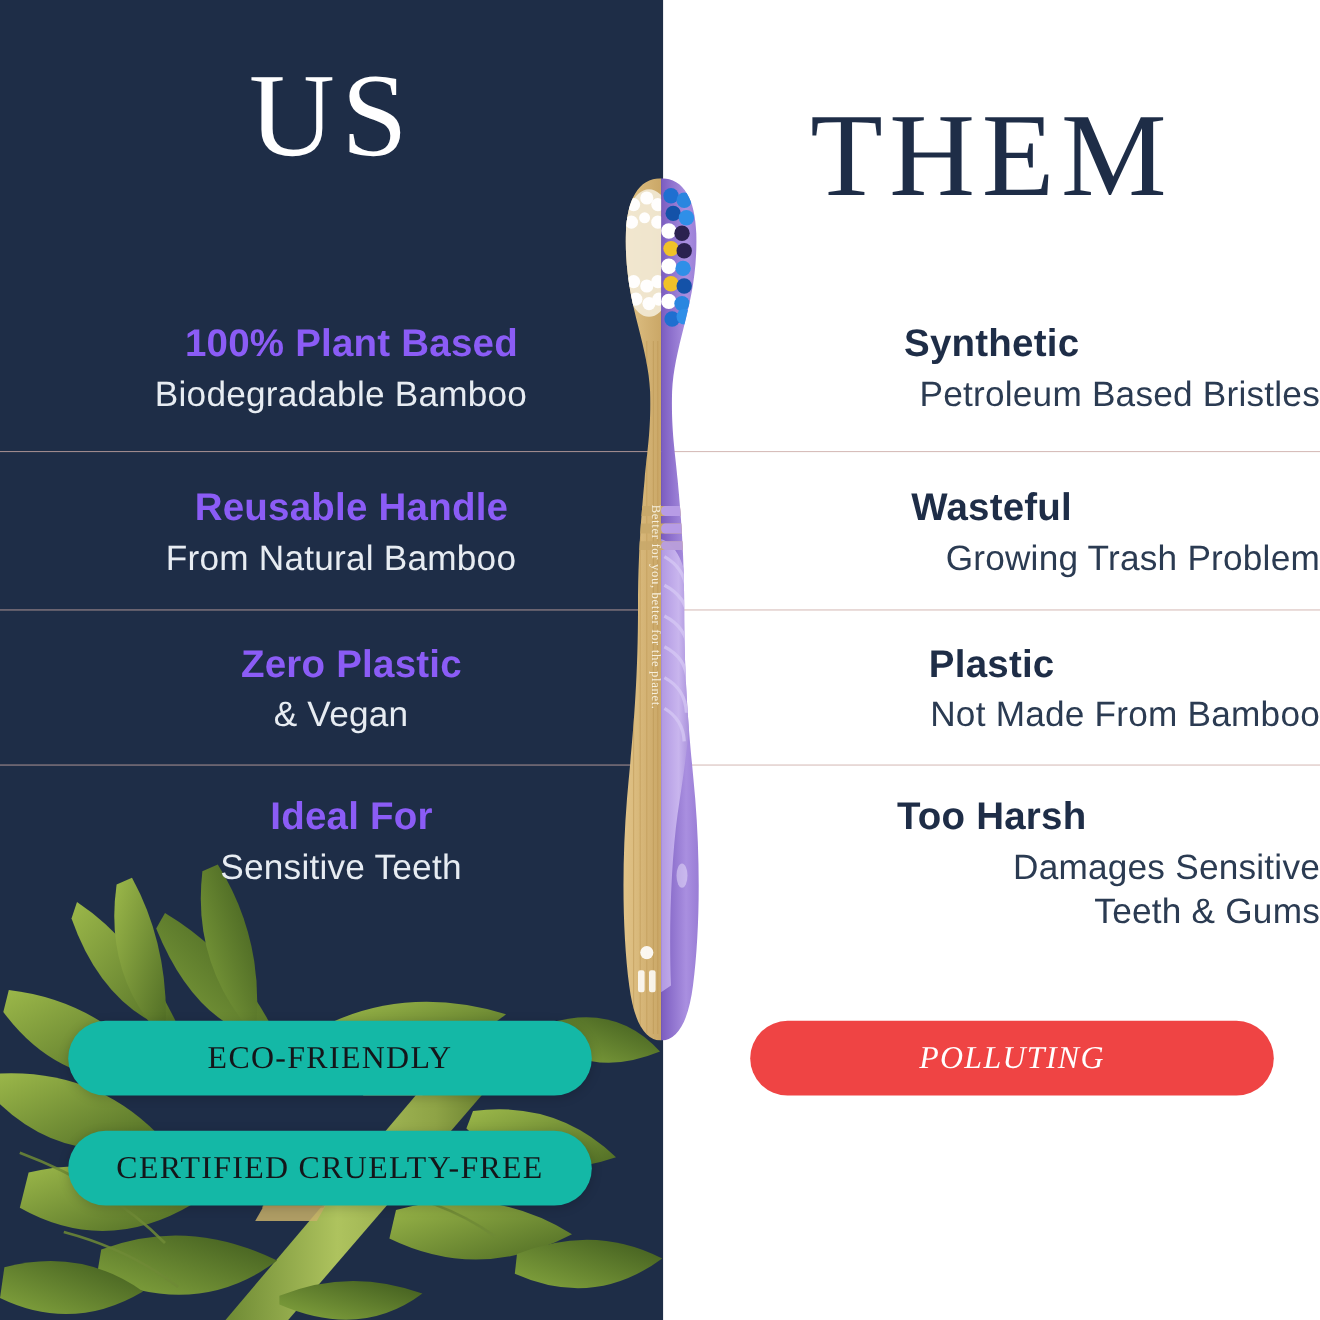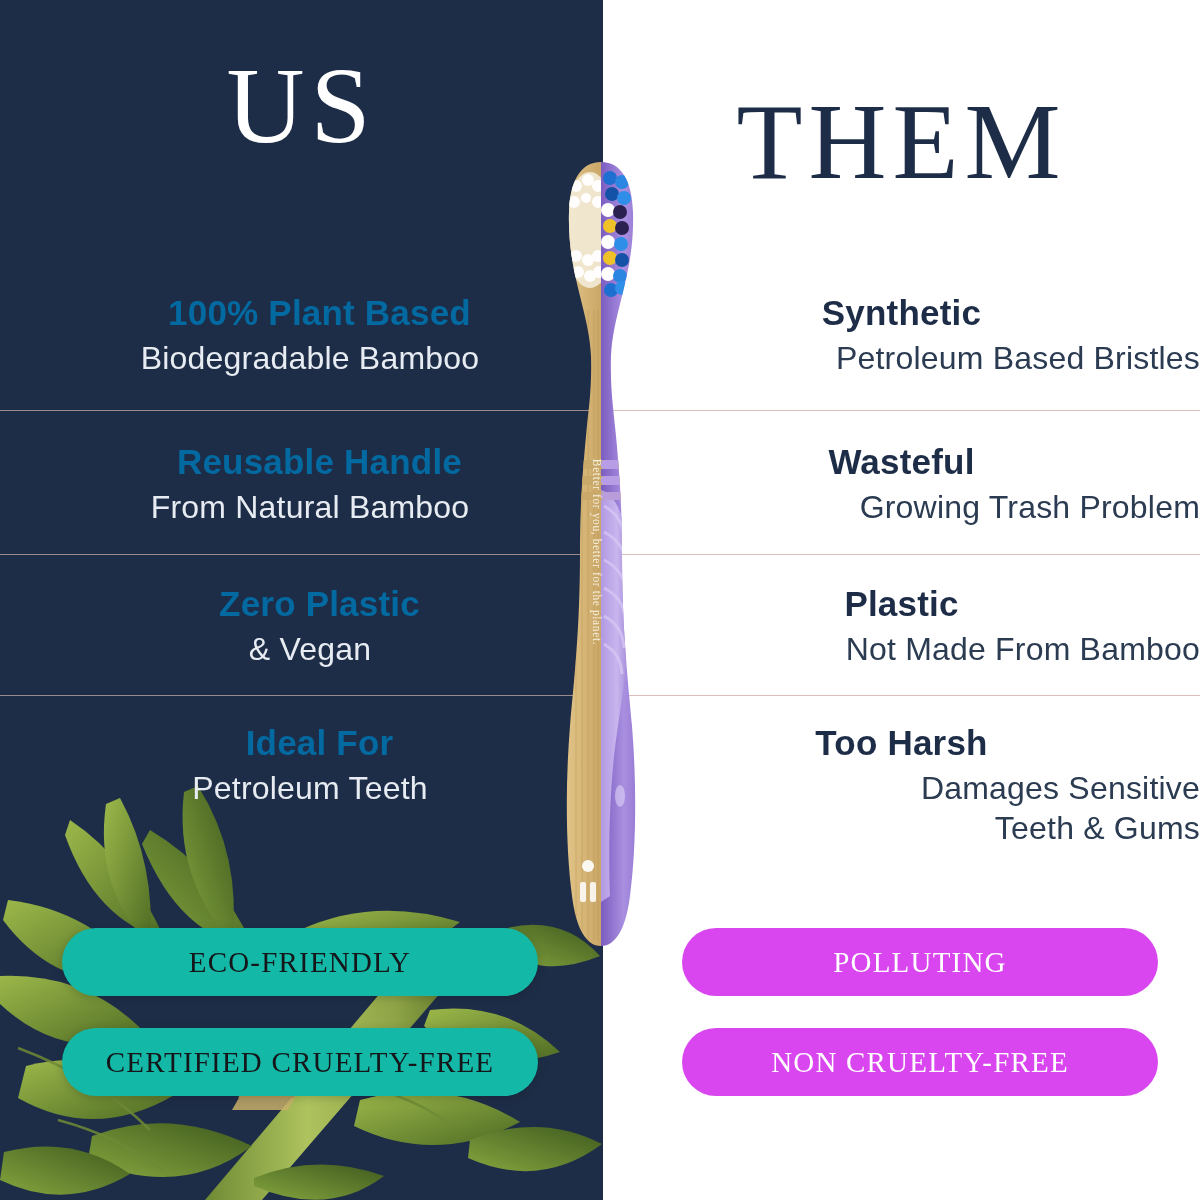--- a/index.html
+++ b/index.html
@@ -51,36 +51,36 @@
     margin-bottom:7px;
   }
   .cell-sub {
     font-size:32px;
     font-weight:300;
     letter-spacing:.2px;
     padding-left:17px;
   }
   .cell-sub + .cell-sub { margin-top:2px; }
 
-  .cell-left .cell-title { color:#0369a1;padding-left:36px; }
+  .cell-left .cell-title { color:#8b5cf6;padding-left:36px; }
   .cell-left .cell-sub   { color:#e7ecf2; }
   .cell-right .cell-title { color:#1e2d47; }
   .cell-right .cell-sub   { color:#2b3b52;text-align:right; }
 
   
   .badge {
     position:absolute;
     display:flex; align-items:center; justify-content:center;
     border-radius:999px;
     font-family:"Liberation Serif", serif;
     letter-spacing:1.2px;
     white-space:nowrap;
   }
   .badge-light { background:#14b8a6; color:#14161a; box-shadow:0 2px 10px rgba(0,0,0,.18); }
-  .badge-dark  { background:#d946ef; color:#ffffff; }
+  .badge-dark  { background:#ef4444; color:#ffffff;font-style:italic; }
 
   
   .decor { position:absolute; left:0; bottom:0; width:603px; height:420px; overflow:hidden; pointer-events:none; }
   .decor svg { display:block; width:100%; height:100%; }
 
   
   .brush { position:absolute; left:536px; top:160px; width:130px; height:790px; }
   .brush svg { display:block; width:100%; height:100%; overflow:visible; }
   .engrave-text {
     font-family:"Liberation Serif", serif;
@@ -187,34 +187,33 @@
       <div class="cell-sub">&amp; Vegan</div>
     </div>
     <div class="cell cell-right" style="top:583px;">
       <div class="cell-title">Plastic</div>
       <div class="cell-sub">Not Made From Bamboo</div>
     </div>
     <div class="divider" style="top:695px;"></div>
 
     <div class="cell cell-left" style="top:722px;">
       <div class="cell-title">Ideal For</div>
-      <div class="cell-sub">Petroleum Teeth</div>
+      <div class="cell-sub">Sensitive Teeth</div>
     </div>
     <div class="cell cell-right" style="top:722px;">
       <div class="cell-title">Too Harsh</div>
       <div class="cell-sub">Damages Sensitive</div>
       <div class="cell-sub">Teeth &amp; Gums</div>
     </div>
   </div>
 
   <div class="badge badge-light" style="left:62px; top:928px; width:476px; height:68px; font-size:29px;">ECO-FRIENDLY</div>
   <div class="badge badge-light" style="left:62px; top:1028px; width:476px; height:68px; font-size:29px;">CERTIFIED CRUELTY-FREE</div>
 
   <div class="badge badge-dark" style="left:682px; top:928px; width:476px; height:68px; font-size:29px;">POLLUTING</div>
-  <div class="badge badge-dark" style="left:682px; top:1028px; width:476px; height:68px; font-size:29px;">NON CRUELTY-FREE</div>
 
   <div class="brush">
     <svg viewBox="0 0 130 790" aria-hidden="true">
       <defs>
         <linearGradient id="bambooG" x1="0" y1="0" x2="1" y2="0">
           <stop offset="0%" stop-color="#c9a469"></stop>
           <stop offset="25%" stop-color="#e8cd95"></stop>
           <stop offset="60%" stop-color="#dcbd80"></stop>
           <stop offset="100%" stop-color="#caa767"></stop>
         </linearGradient>

